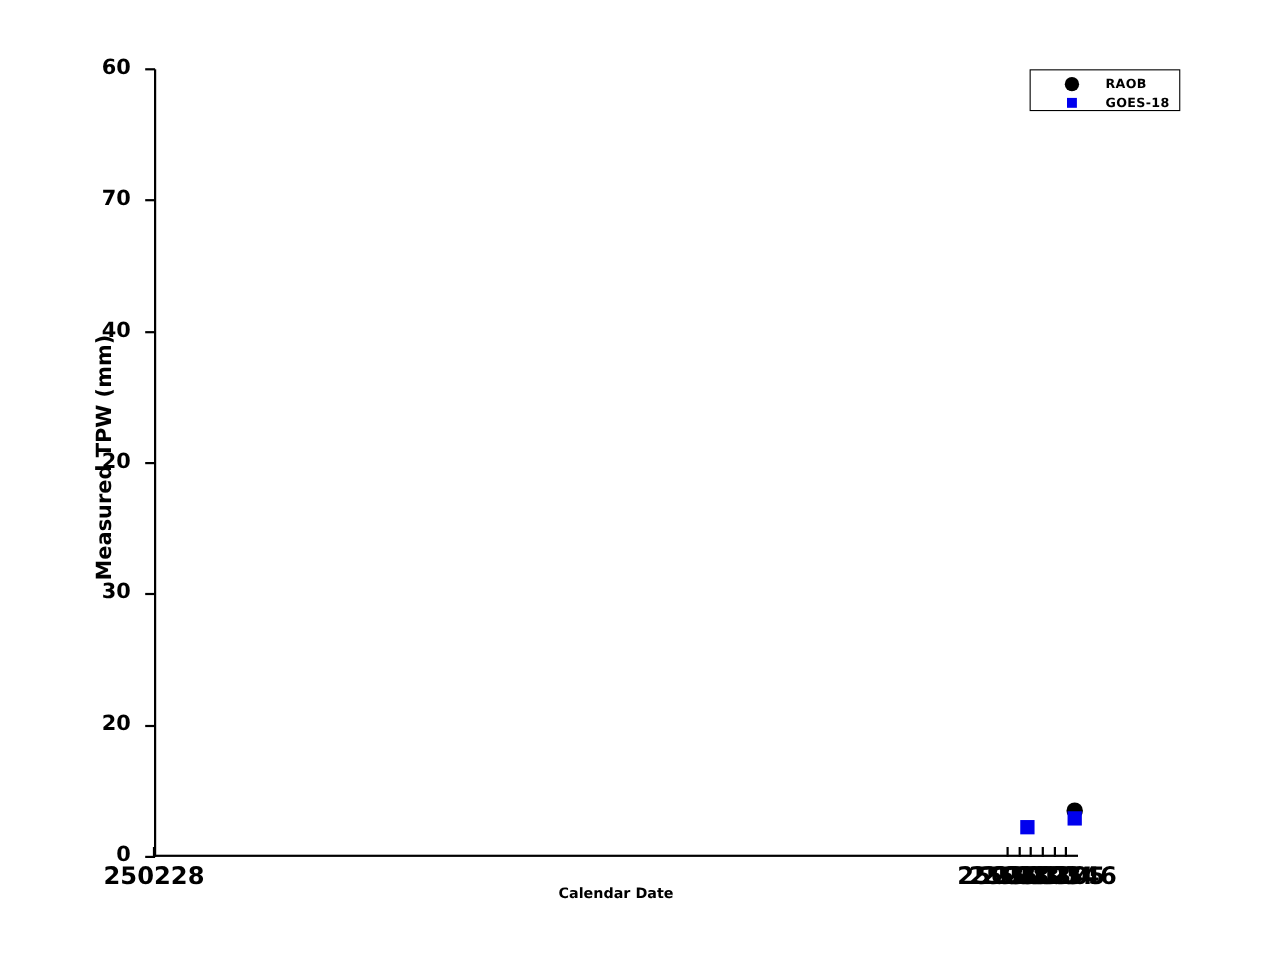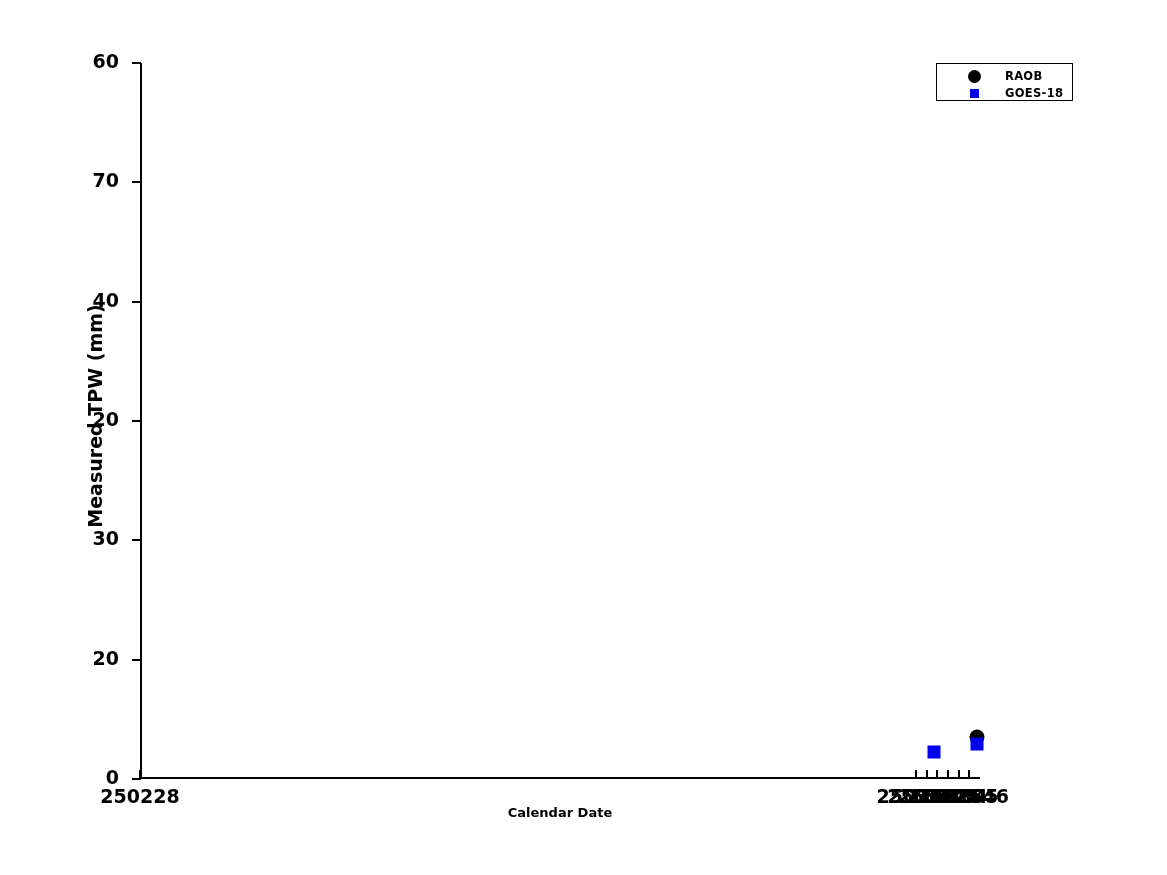--- a/index.html
+++ b/index.html
@@ -71,21 +71,21 @@
   .xtick-mark {
     position: absolute;
     top: 770px;
     width: 0;
     height: 9px;
     border-left: 2px solid #000000;
   }
   .xtick-label {
     position: absolute;
     top: 785px;
-    font-size: 19px;
+    font-size: 22px;
     font-weight: bold;
     color: #000000;
     white-space: nowrap;
     text-align: center;
     font-family: "DejaVu Sans", sans-serif;
   }
   
   #xlabel {
     position: absolute;
     top: 805px;

